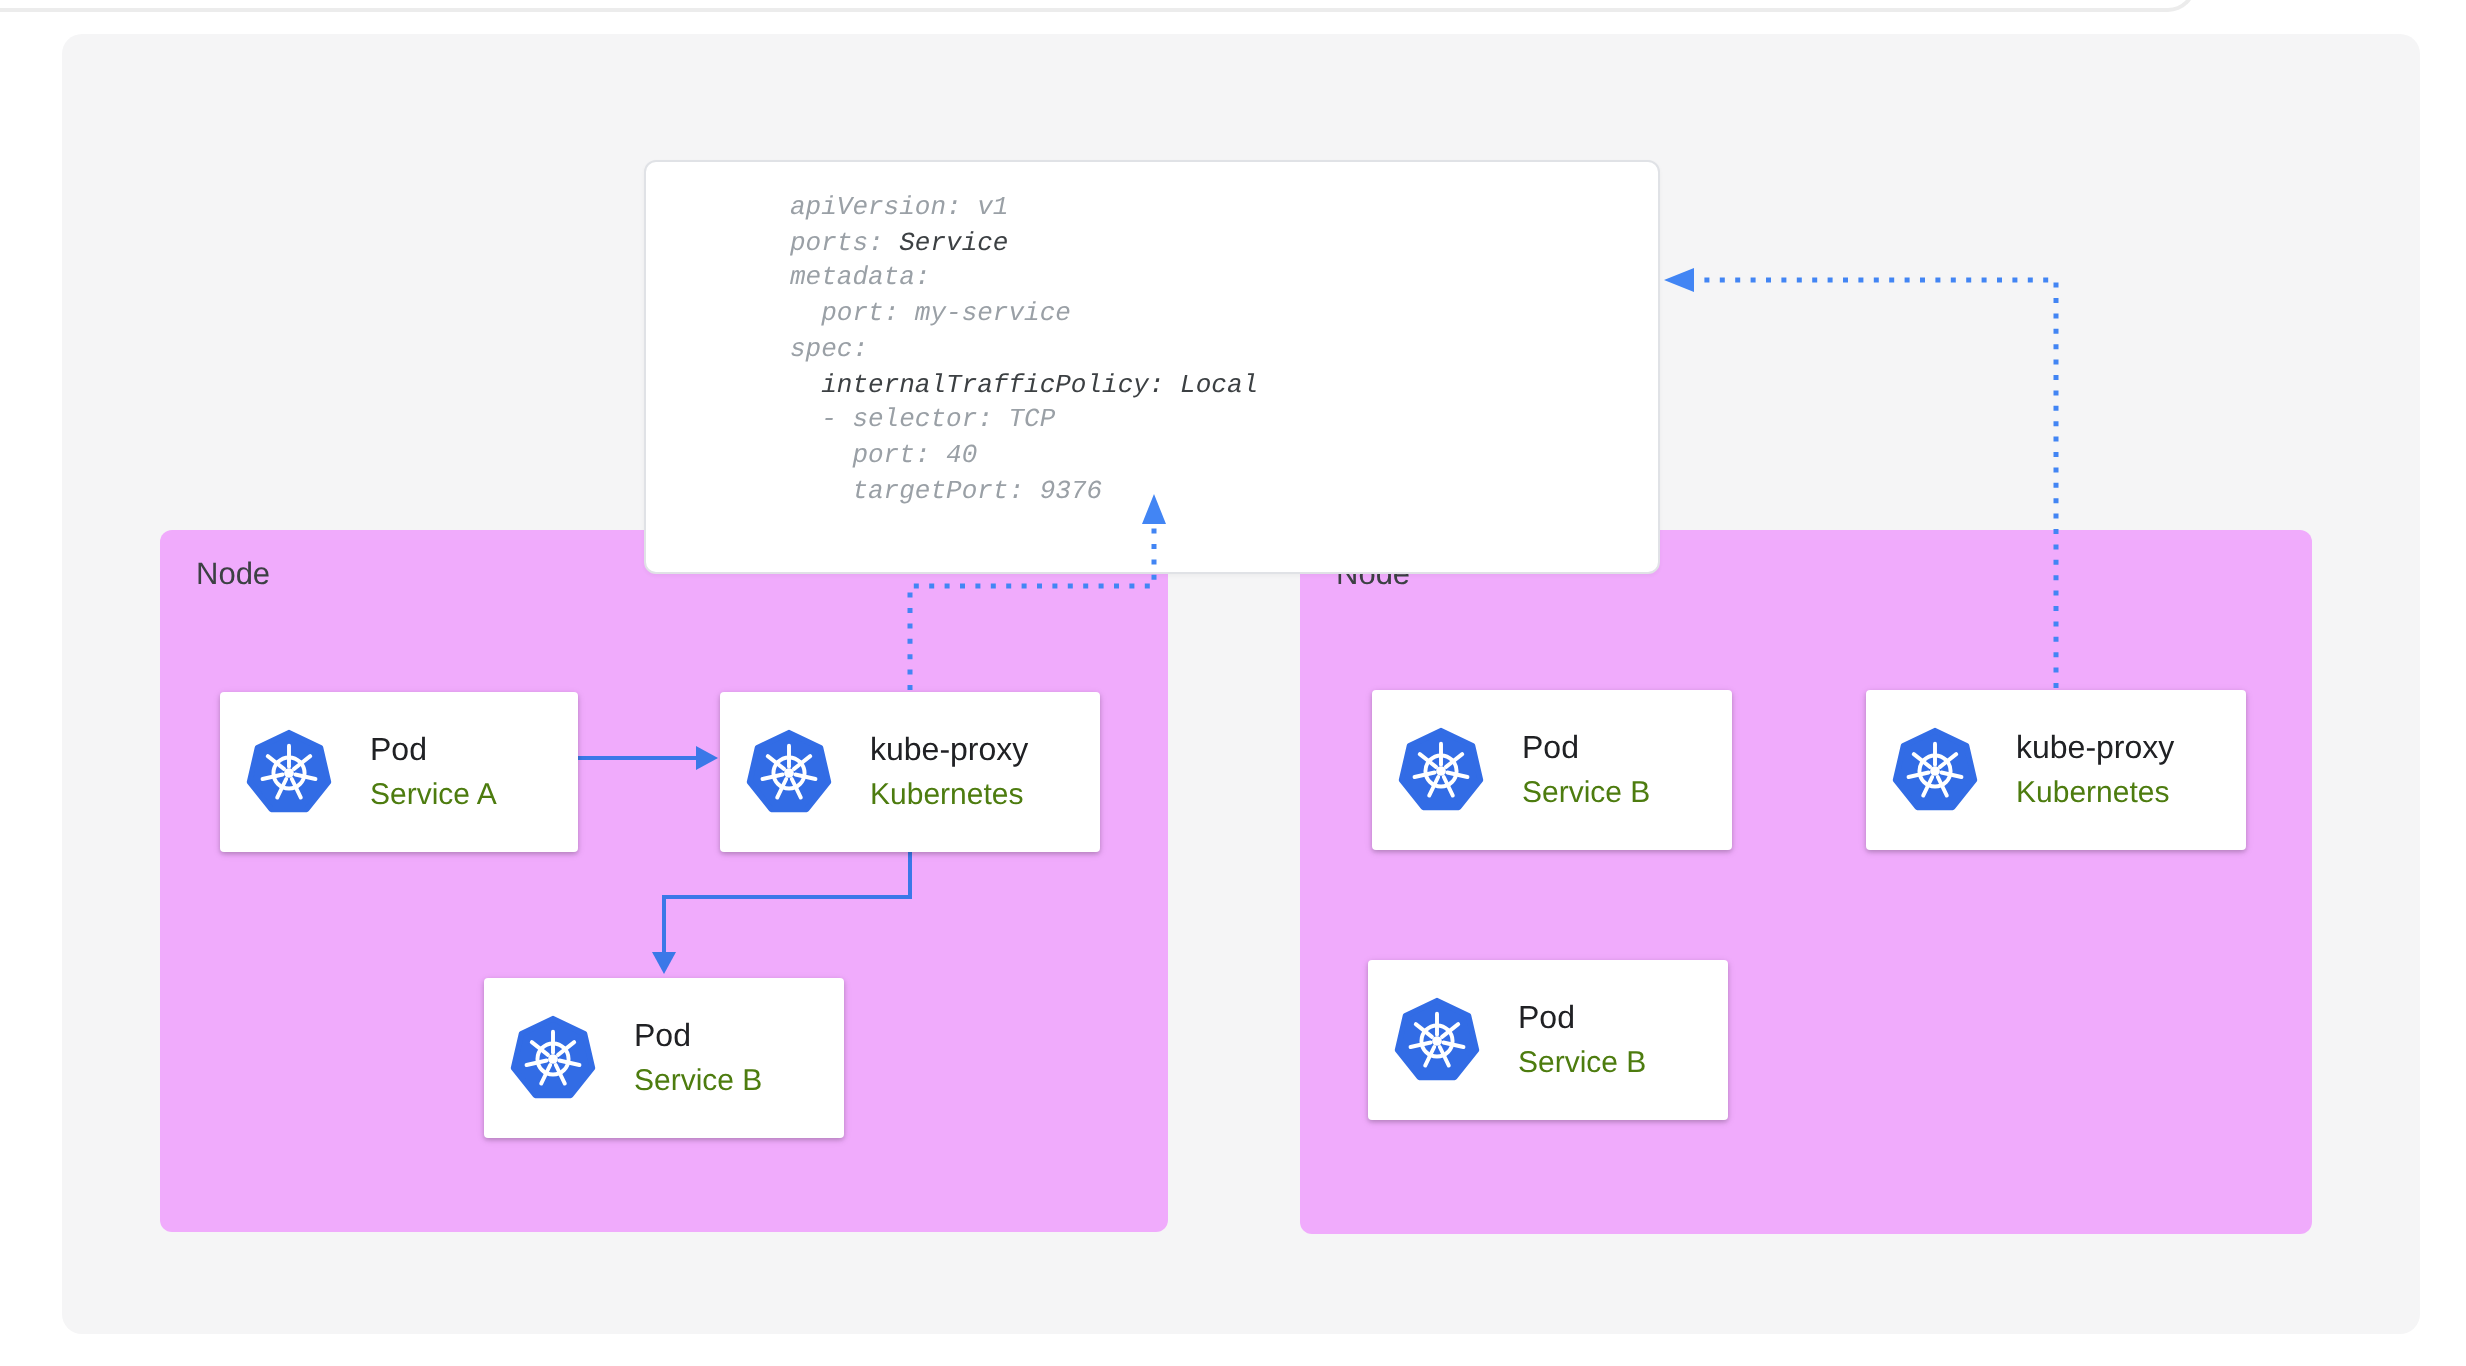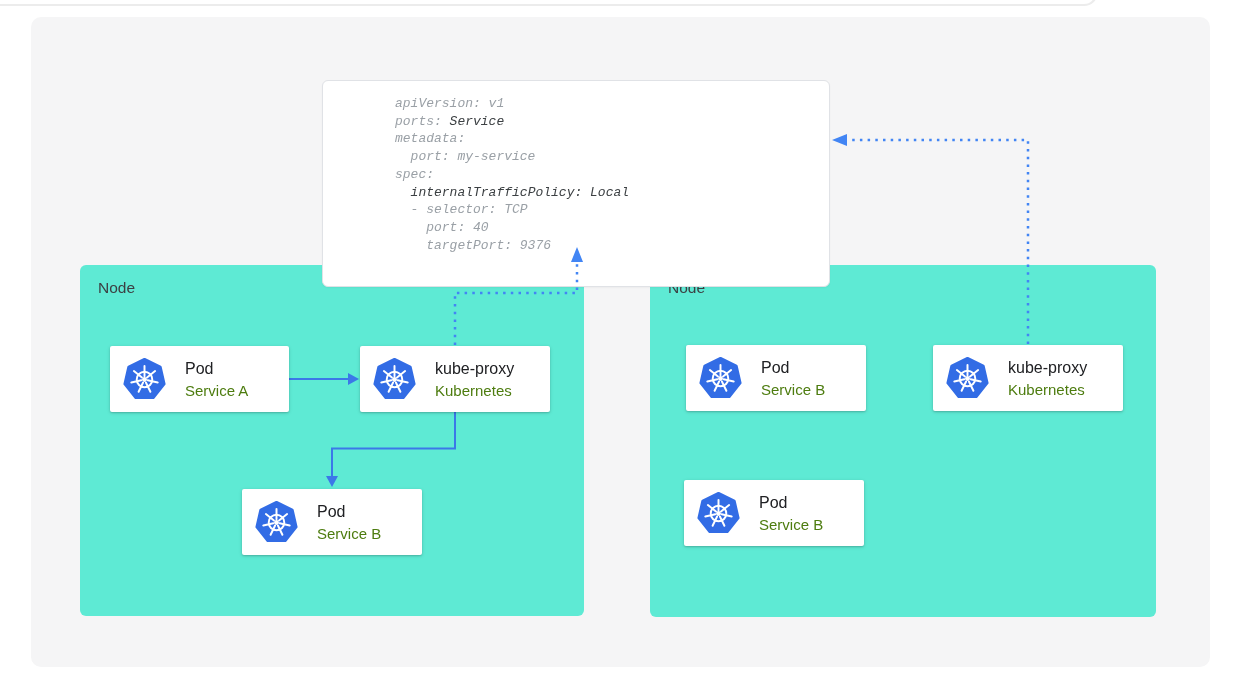--- a/index.html
+++ b/index.html
@@ -13,21 +13,21 @@
     border-bottom:2px solid #ececec;border-right:2px solid #ececec;
     border-radius:0 0 14px 0;
   }
   
   .canvas{
     position:absolute;left:31px;top:17px;width:1179px;height:650px;
     background:#f5f5f6;border-radius:10px;
   }
   
   .node{
-    position:absolute;background:#5eead4;border-radius:6px;z-index:2;
+    position:absolute;background:#f0abfc;border-radius:6px;z-index:2;
   }
   .node-left{left:80px;top:265px;width:504px;height:351px;}
   .node-right{left:650px;top:265px;width:506px;height:352px;}
   .node-label{
     position:absolute;left:18px;top:14px;font-size:15.5px;color:#3c4043;
   }
   
   .yaml-card{
     position:absolute;left:322px;top:36px;width:508px;height:207px;
     background:#ffffff;border:1px solid #e0e2e6;border-radius:6px;
@@ -38,21 +38,21 @@
     font-family:"Liberation Mono",monospace;font-style:italic;
     font-size:13px;line-height:17.7px;color:#9aa0a6;white-space:pre;
   }
   .yaml-line .b{font-weight:normal;color:#3c4043;}
   
   svg.connectors{
     position:absolute;left:0;top:0;z-index:5;pointer-events:none;
   }
   
   .card{
-    position:absolute;height:66px;background:#ffffff;border-radius:2px;
+    position:absolute;height:80px;background:#ffffff;border-radius:2px;
     box-shadow:0 1px 2px rgba(0,0,0,.18),0 1px 4px rgba(0,0,0,.10);
     display:flex;align-items:center;box-sizing:border-box;
     padding-left:12px;z-index:10;
   }
   .pos-l-pod-a{left:110px;top:346px;width:179px;}
   .pos-l-kube-proxy{left:360px;top:346px;width:190px;}
   .pos-l-pod-b{left:242px;top:489px;width:180px;}
   .pos-r-pod-b1{left:686px;top:345px;width:180px;}
   .pos-r-kube-proxy{left:933px;top:345px;width:190px;}
   .pos-r-pod-b2{left:684px;top:480px;width:180px;}

